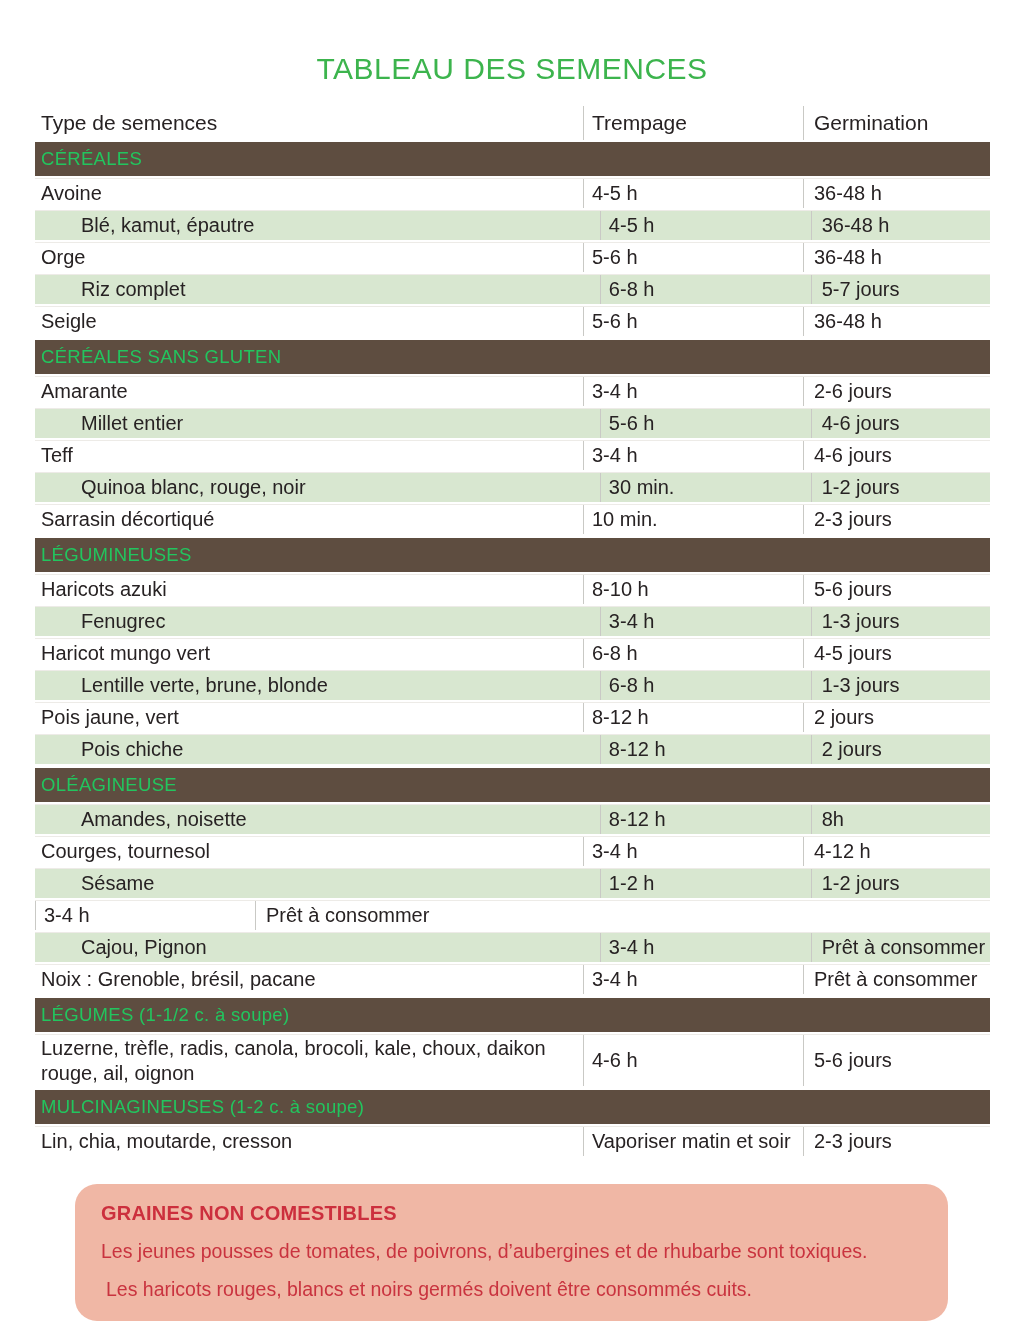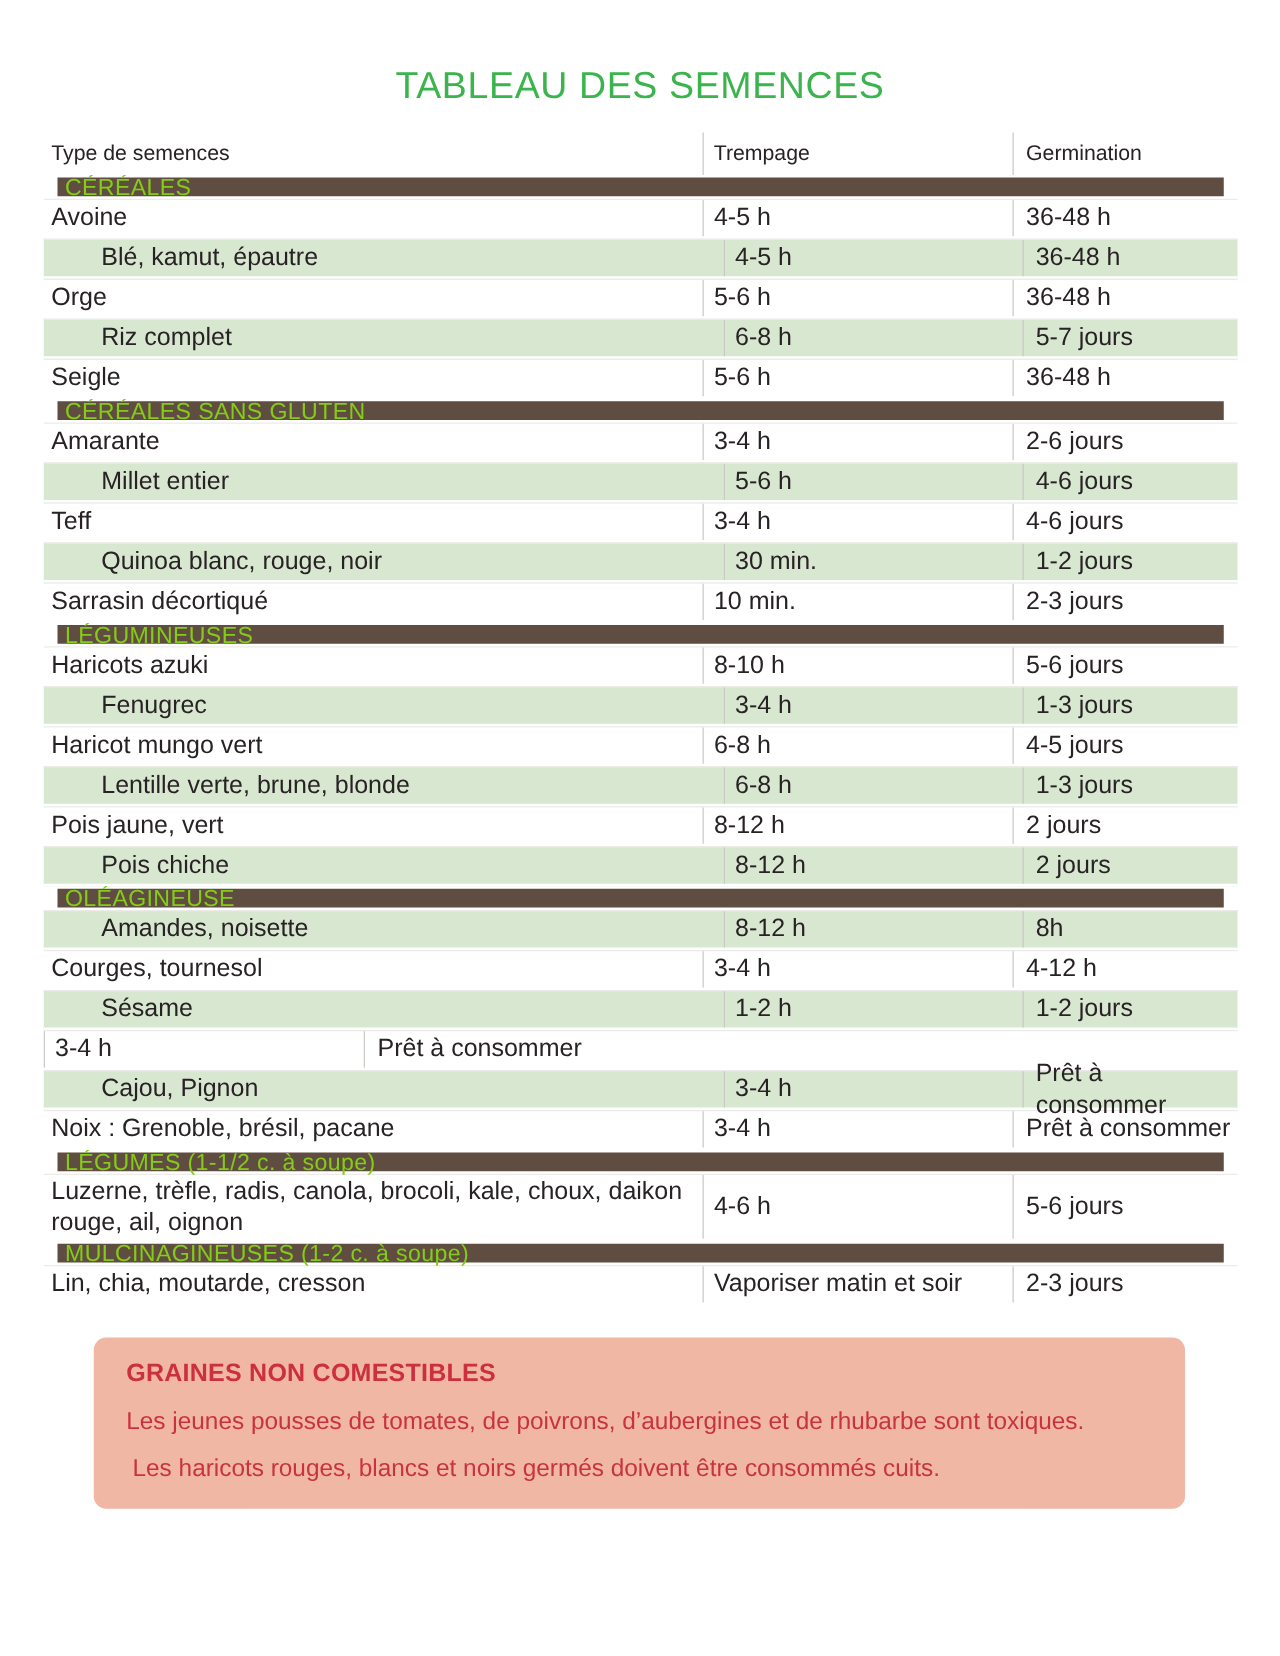--- a/index.html
+++ b/index.html
@@ -27,33 +27,33 @@
     letter-spacing:0.5px;
     color:var(--title-green);
   }
   .seed-table{
     margin:20px 0 0 35px;
     width:955px;
   }
   .thead{
     display:flex;
     height:34px;
-    font-size:17px;
+    font-size:21px;
   }
   .thead .hcell{
     display:flex;align-items:center;height:100%;
   }
   .col1{width:548px;padding-left:6px;}
   .col2{width:220px;padding-left:8px;border-left:1px solid var(--divider);}
-  .col3{width:187px;padding-left:10px;border-left:1px solid var(--divider);margin-left:36px;}
+  .col3{width:187px;padding-left:10px;border-left:1px solid var(--divider);}
   .section-bar{
-    height:15px;
-    margin:2px 11px;
+    height:34px;
+    margin:2px 0;
     background:var(--brown);
-    color:#84cc16;
+    color:#22c55e;
     display:flex;align-items:center;
     padding-left:6px;
     font-size:18.5px;
     letter-spacing:0.3px;
   }
   .row{
     display:flex;
     height:32px;
     border-top:1px solid #edebe7;
     border-bottom:2px solid #ffffff;
@@ -64,21 +64,21 @@
   .row .cell{
     display:flex;align-items:center;
     line-height:1.25;
   }
   .row .col1{padding-right:10px;}
   .warning-box{
     margin:26px 0 0 75px;
     width:873px;
     min-height:125px;
     background:var(--warning-bg);
-    border-radius:10px;
+    border-radius:22px;
     padding:18px 26px 20px 26px;
   }
   .warning-title{
     color:var(--warning-heading);
     font-weight:bold;
     font-size:20px;
     letter-spacing:0.2px;
   }
   .warning-line{
     color:var(--warning-text);

